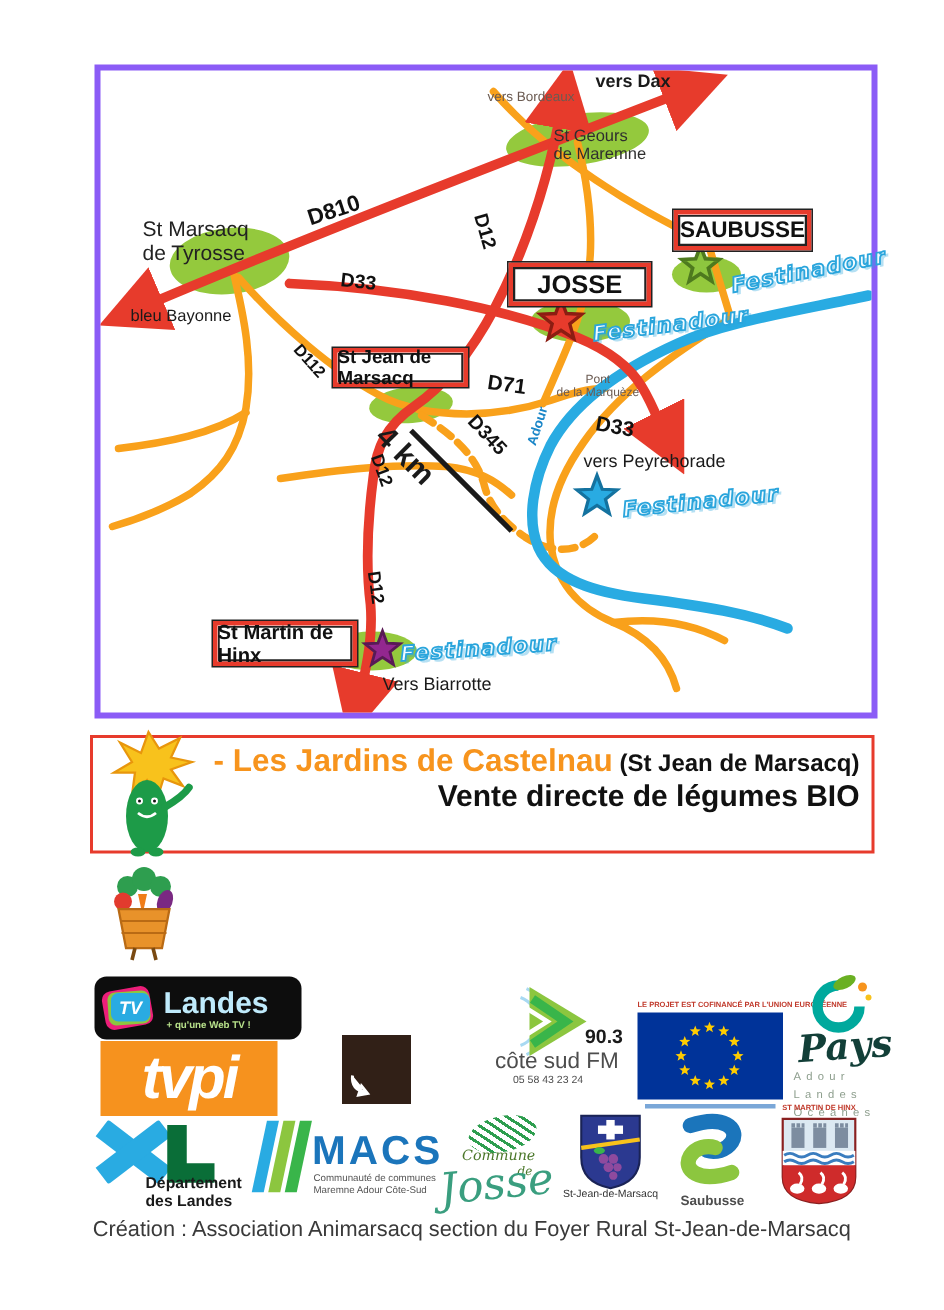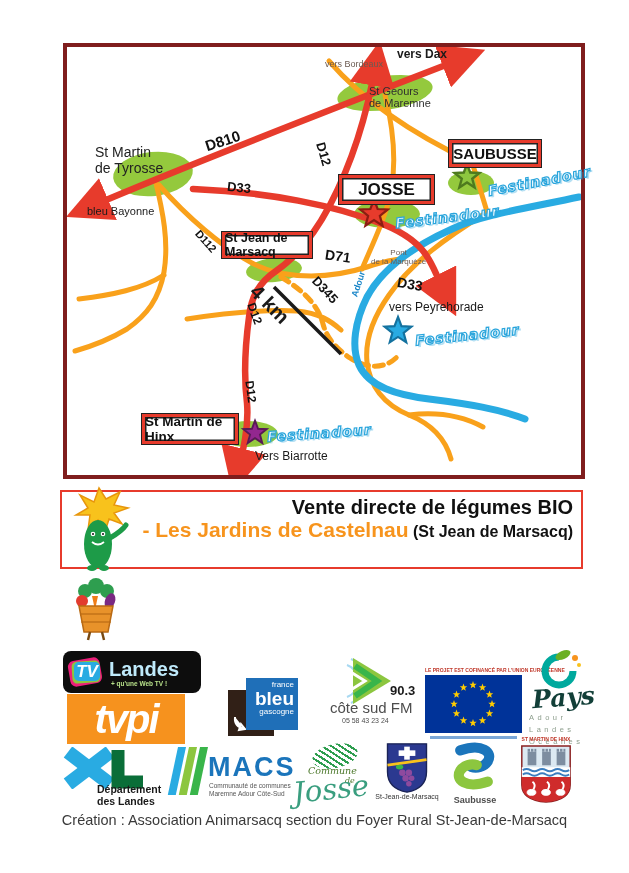--- a/index.html
+++ b/index.html
@@ -3,21 +3,21 @@
 <meta charset="utf-8">
 <style>
   html,body{margin:0;padding:0;background:#fff;}
   .page{position:relative;width:629px;height:873px;background:#fff;overflow:hidden;
         font-family:"Liberation Sans",sans-serif;color:#1a1a1a;}
   .a{position:absolute;}
   .lbl{white-space:nowrap;line-height:1.12;}
   .small-brown{color:#6b5b52;margin-left:12px;}
   .road-lbl{font-weight:bold;color:#111;}
   
-  .map-box{left:63px;top:43px;width:522px;height:436px;border:4px solid #7f1d1d;background:#fff;box-sizing:border-box;}
+  .map-box{left:63px;top:43px;width:522px;height:436px;border:4px solid #8b5cf6;background:#fff;box-sizing:border-box;}
   .sign{background:#fff;border:3px solid #e73b2c;outline:1.5px solid #222;box-shadow:inset 0 0 0 1.5px #222;
         display:flex;align-items:center;justify-content:center;font-weight:bold;color:#111;box-sizing:border-box;z-index:6;}
   .festi{font-family:"DejaVu Sans",sans-serif;font-weight:800;font-style:italic;font-size:14px;letter-spacing:1px;
          color:#f2fbff;-webkit-text-stroke:1.2px #2aa5dc;text-shadow:2px 2px 0 rgba(42,165,220,.35);z-index:7;}
   
   .vbox{border:2px solid #e73b2c;background:#fff;box-sizing:border-box;display:flex;flex-direction:column;
         align-items:flex-end;padding:4px 8px 2px 0;}
   .or{color:#f7941d;}
   .blk{color:#111;}
   
@@ -86,21 +86,21 @@
       </g>
     </svg>
 
     <div class="a lbl" style="left:330px;top:1px;font-size:12px;font-weight:bold;">vers Dax</div>
     <div class="a lbl small-brown" style="left:246px;top:12px;font-size:9px;">vers Bordeaux</div>
     <div class="a lbl" style="left:302px;top:38px;font-size:11px;color:#2f2f2f;">
       <div>St Geours</div>
       <div>de Maremne</div>
     </div>
     <div class="a lbl" style="left:28px;top:98px;font-size:14px;color:#222;">
-      <div>St Martin</div>
+      <div>St Marsacq</div>
       <div>de Tyrosse</div>
     </div>
     <div class="a lbl" style="left:20px;top:158px;font-size:11px;">bleu Bayonne</div>
     <div class="a lbl small-brown" style="left:292px;top:202px;font-size:8px;text-align:center;">
       <div>Pont</div>
       <div>de la Marquèze</div>
     </div>
     <div class="a lbl" style="left:322px;top:254px;font-size:12px;">vers Peyrehorade</div>
     <div class="a lbl" style="left:188px;top:403px;font-size:12px;">Vers Biarrotte</div>
 
@@ -122,25 +122,25 @@
     <div class="a sign" style="left:155px;top:185px;width:90px;height:26px;font-size:12.5px;">St Jean de Marsacq</div>
     <div class="a sign" style="left:75px;top:367px;width:96px;height:30px;font-size:13.5px;">St Martin de Hinx</div>
 
     <div class="a festi" style="left:420px;top:126px;transform:rotate(-11deg);">Festinadour</div>
     <div class="a festi" style="left:328px;top:162px;transform:rotate(-7deg);">Festinadour</div>
     <div class="a festi" style="left:348px;top:280px;transform:rotate(-6deg);">Festinadour</div>
     <div class="a festi" style="left:200px;top:378px;transform:rotate(-4deg);">Festinadour</div>
   </div>
 
   <div class="a vbox" style="left:60px;top:490px;width:523px;height:79px;">
-    <div class="lbl blk" style="font-size:20px;font-weight:bold;">Vente directe de légumes BIO</div>
     <div class="lbl">
       <span class="or" style="font-size:21px;font-weight:bold;">- Les Jardins de Castelnau</span>
       <span class="blk" style="font-size:16px;font-weight:bold;">(St Jean de Marsacq)</span>
     </div>
+    <div class="lbl blk" style="font-size:20px;font-weight:bold;">Vente directe de légumes BIO</div>
   </div>
 
   <svg class="a" style="left:66px;top:486px;z-index:5;" width="70" height="86" viewBox="0 0 70 86">
     <path d="M33,2 L40,13 L54,6 L48,19 L62,22 L48,27 L56,38 L43,33 L39,46 L32,34 L22,44 L24,29 L10,29 L22,22 L14,9 L28,16 Z" fill="#f8c21c" stroke="#e8960c" stroke-width="1.5"></path>
     <ellipse cx="32" cy="58" rx="14" ry="24" fill="#1d9b48"></ellipse>
     <circle cx="27" cy="48" r="2.3" fill="#fff"></circle>
       <circle cx="37" cy="48" r="2.3" fill="#fff"></circle>
     <circle cx="27" cy="48" r="1" fill="#111"></circle>
       <circle cx="37" cy="48" r="1" fill="#111"></circle>
     <path d="M 26,56 Q 32,61 38,56" stroke="#fff" stroke-width="1.8" fill="none"></path>
@@ -161,39 +161,34 @@
     <line x1="10" y1="36" x2="42" y2="36" stroke="#b96a14" stroke-width="1.2"></line>
     <line x1="11" y1="44" x2="41" y2="44" stroke="#b96a14" stroke-width="1.2"></line>
     <line x1="20" y1="54" x2="18" y2="62" stroke="#7a4a12" stroke-width="2.4"></line>
     <line x1="32" y1="54" x2="34" y2="62" stroke="#7a4a12" stroke-width="2.4"></line>
   </svg>
 
   <div class="a tvlandes">
     <div class="a" style="left:6px;top:8px;width:32px;height:26px;background:#ec1e79;border-radius:6px;transform:rotate(-10deg);"></div>
     <div class="a" style="left:9px;top:10px;width:28px;height:22px;background:#8cc63f;border-radius:5px;transform:rotate(-4deg);"></div>
     <div class="a" style="left:11px;top:11px;width:26px;height:19px;background:#29abe2;border-radius:5px;display:flex;align-items:center;justify-content:center;">
-      <span style="color:#fff;font-weight:bold;font-style:italic;font-size:17px;">TV</span>
+      <span style="color:#fff;font-weight:bold;font-style:italic;font-size:12px;">TV</span>
     </div>
     <div class="a lbl" style="left:46px;top:7px;font-size:20px;font-weight:bold;color:#bfeafb;">Landes</div>
     <div class="a lbl" style="left:48px;top:29px;font-size:6.5px;color:#b7e08a;font-weight:bold;">+ qu'une Web TV !</div>
   </div>
 
   <div class="a tvpi">
     <span>tvpi</span>
   </div>
 
   <div class="a fb-brown">
     <svg width="20" height="20" style="position:absolute;left:3px;bottom:3px;">
       <path d="M 4,4 Q 3,14 13,15 M 10,11 L 14,16 L 8,17 Z" stroke="#fff" stroke-width="2" fill="#fff"></path>
     </svg>
-  </div>
-  <div class="a fb-blue">
-    <div class="lbl" style="font-size:8px;">france</div>
-    <div class="lbl" style="font-size:19px;font-weight:bold;line-height:.95;">bleu</div>
-    <div class="lbl" style="font-size:8px;">gascogne</div>
   </div>
 
   <svg class="a" style="left:325px;top:655px;" width="72" height="52" viewBox="0 0 72 52">
     <path d="M26,4 A24,24 0 0 1 26,48" stroke="#a8d9f2" stroke-width="2" fill="none"></path>
     <path d="M22,10 A17,17 0 0 1 22,42" stroke="#a8d9f2" stroke-width="2" fill="none"></path>
     <polygon points="28,3 66,26 28,49" fill="#8cc63f"></polygon>
     <polyline points="30,11 52,26 30,41" stroke="#39b54a" stroke-width="6" fill="none"></polyline>
     <polyline points="24,16 40,26 24,36" stroke="#ffffff" stroke-width="3" fill="none"></polyline>
   </svg>
   <div class="a lbl" style="left:390px;top:684px;font-size:13px;font-weight:bold;">90.3</div>

